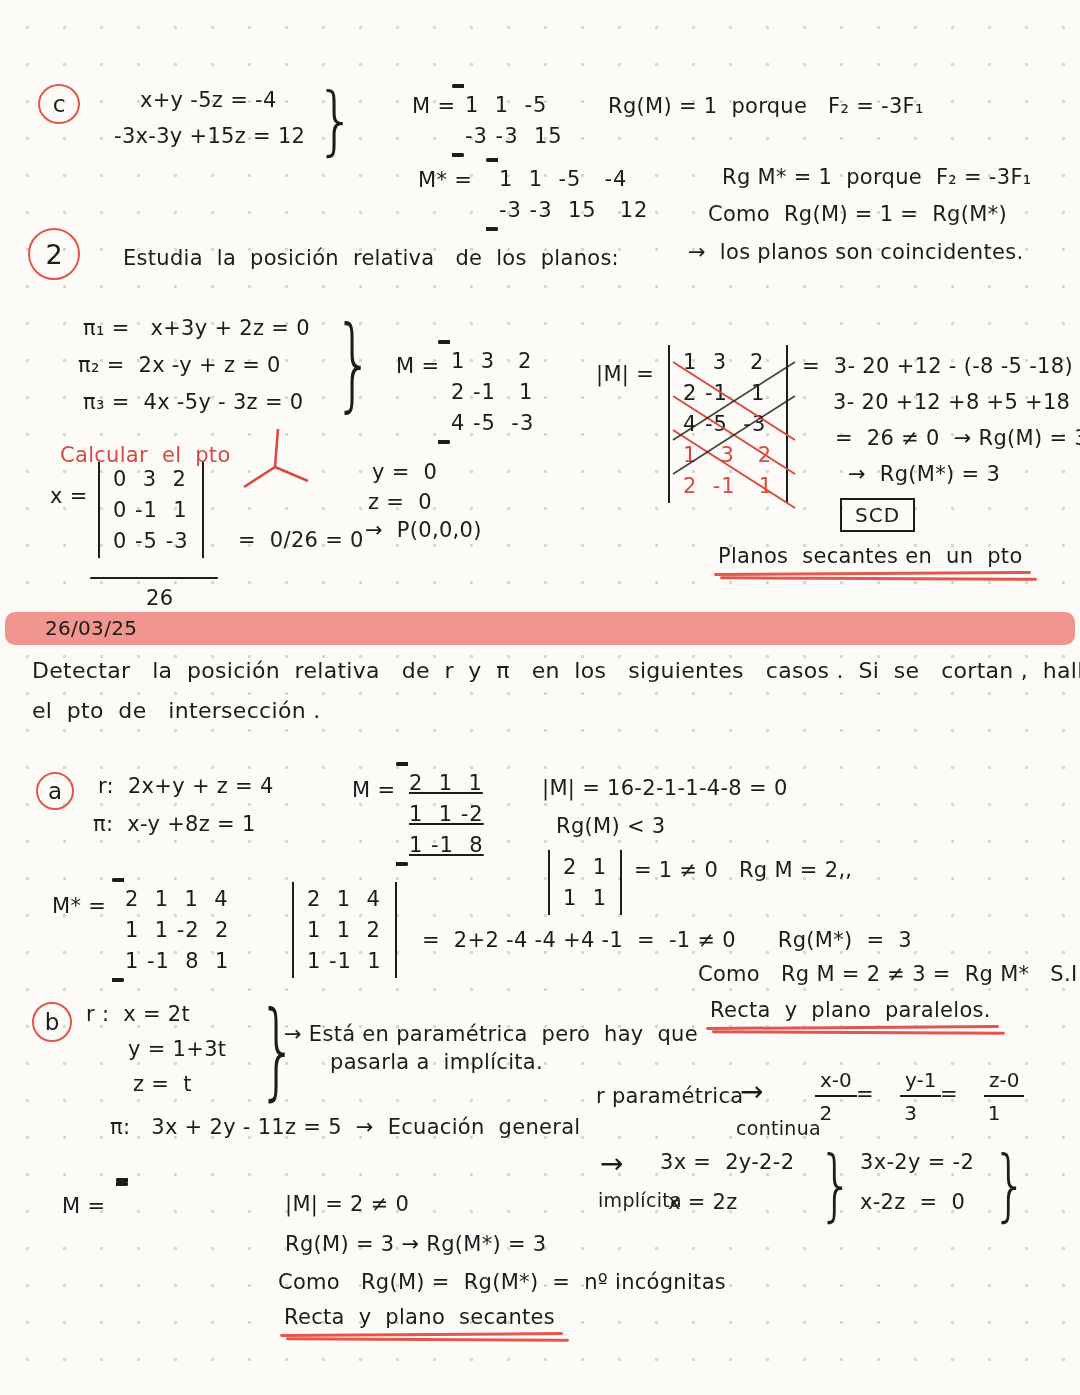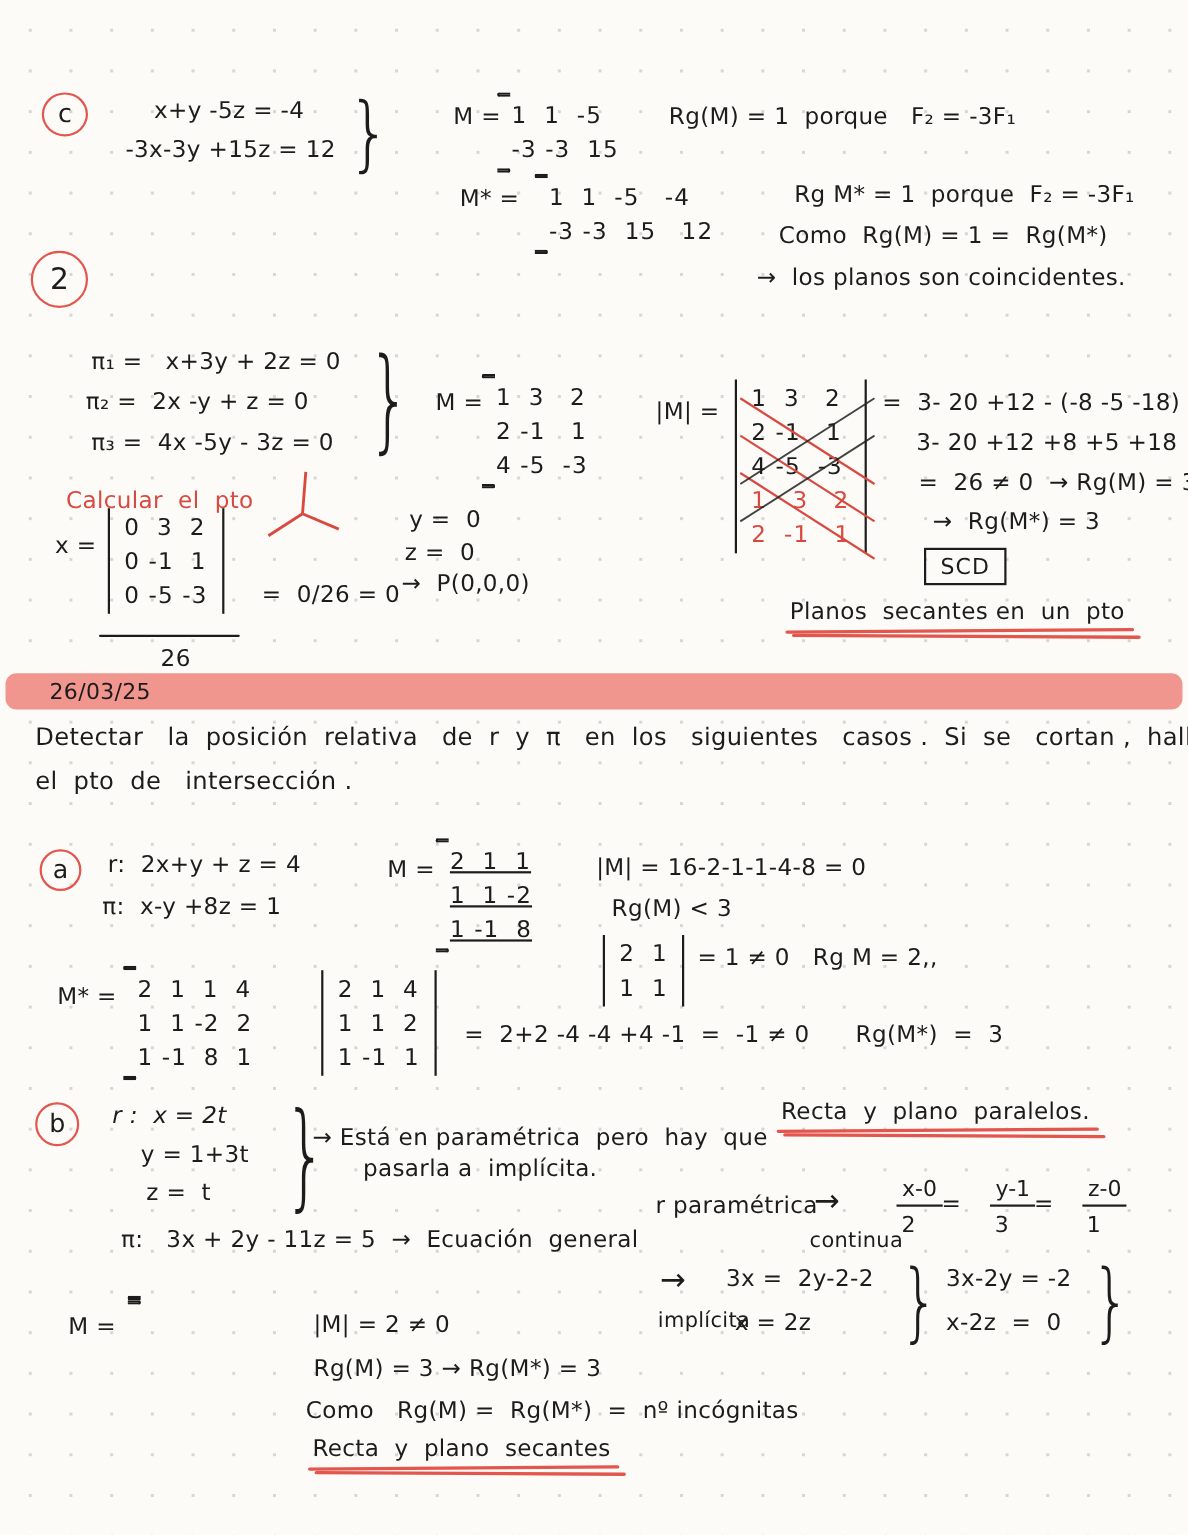--- a/index.html
+++ b/index.html
@@ -65,20 +65,21 @@
     </span>
     <span class="paren r"></span>
   </div>
   <div class="t" style="left:722px; top:165px;">Rg M* = 1  porque  F₂ = -3F₁</div>
   <div class="t" style="left:708px; top:202px;">Como  Rg(M) = 1 =  Rg(M*)</div>
   <div class="t" style="left:688px; top:240px;">→  los planos son coincidentes.</div>
 
   <div class="circ" style="left:28px; top:228px; width:48px; height:48px; font-size:27px;">
     <span>2</span>
   </div>
+  <div class="t" style="left:123px; top:246px;">Estudia  la  posición  relativa   de  los  planos:</div>
   <div class="t" style="left:83px; top:316px;">π₁ =   x+3y + 2z = 0</div>
   <div class="t" style="left:78px; top:353px;">π₂ =  2x -y + z = 0</div>
   <div class="t" style="left:83px; top:390px;">π₃ =  4x -5y - 3z = 0</div>
   <div class="brace" style="left:334px; top:312px; font-size:62px; transform:scaleY(1.65);">}</div>
   <div class="t" style="left:396px; top:354px;">M =</div>
   <div class="matrix" style="left:438px; top:340px;">
     <span class="paren l"></span>
     <span class="mrows">
       <span class="mrow">1  3   2</span>
       <span class="mrow">2 -1   1</span>
@@ -172,26 +173,27 @@
     <span class="paren r"></span>
   </div>
   <div class="det" style="left:292px; top:882px;">
     <span class="mrows">
       <span class="mrow">2  1  4</span>
       <span class="mrow">1  1  2</span>
       <span class="mrow">1 -1  1</span>
     </span>
   </div>
   <div class="t" style="left:422px; top:928px;">=  2+2 -4 -4 +4 -1  =  -1 ≠ 0      Rg(M*)  =  3</div>
+  <div class="t" style="left:698px; top:962px;">Como   Rg M = 2 ≠ 3 =  Rg M*   S.I</div>
   <div class="t u2" style="left:710px; top:998px;">Recta  y  plano  paralelos.</div>
 
   <div class="circ" style="left:32px; top:1002px; width:36px; height:36px;">
     <span>b</span>
   </div>
-  <div class="t" style="left:102px; top:1002px;font-style:italic;">r :  x = 2t</div>
+  <div class="t" style="left:86px; top:1002px;">r :  x = 2t</div>
   <div class="t" style="left:128px; top:1037px;">y = 1+3t</div>
   <div class="t" style="left:133px; top:1072px;">z =  t</div>
   <div class="brace" style="left:258px; top:998px; font-size:62px; transform:scaleY(1.7);">}</div>
   <div class="t" style="left:284px; top:1022px;">→ Está en paramétrica  pero  hay  que</div>
   <div class="t" style="left:330px; top:1050px;">pasarla a  implícita.</div>
 
   <div class="t" style="left:596px; top:1084px;">r paramétrica</div>
   <div class="t" style="left:740px; top:1076px; font-size:28px;">→</div>
   <div class="t sm" style="left:736px; top:1118px;">continua</div>
   <div class="frac" style="left:795px; top:1068px;">

